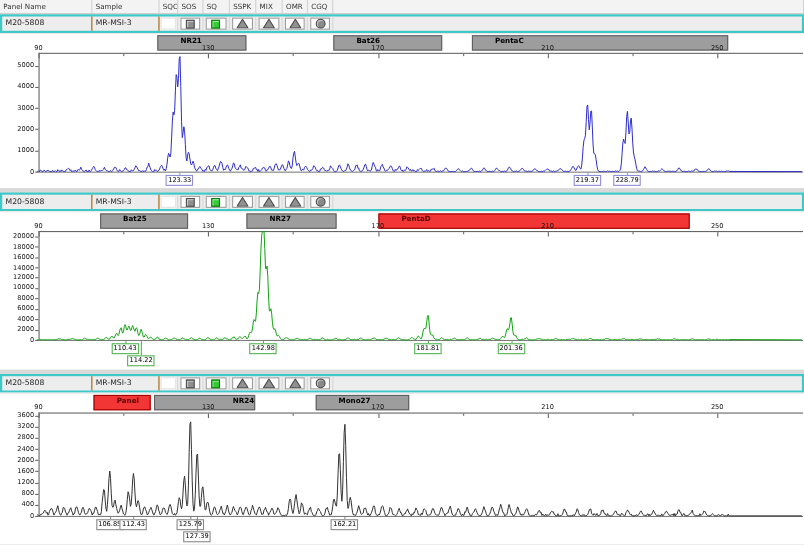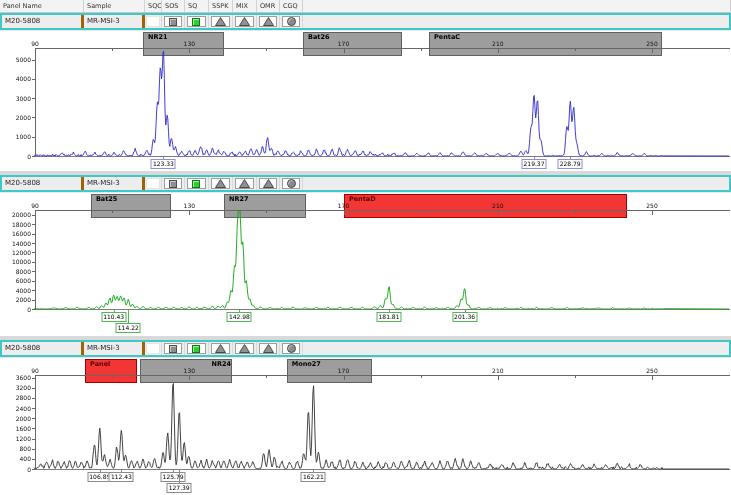--- a/index.html
+++ b/index.html
@@ -7,36 +7,36 @@
   body { background:#d9d9d9; font-family:"DejaVu Sans", sans-serif; color:#000; }
   #app { position:relative; width:731px; height:495px; background:#d9d9d9; }
 
   .header-row { display:flex; height:13px; background:#f3f3f3; border-bottom:1px solid #c6c6c6; }
   .hcell { font-size:6.5px; color:#333; padding:2px 0 0 3px; border-right:1px solid #d2d2d2;
            white-space:nowrap; overflow:hidden; }
   .hfill { flex:1; }
 
   .section { width:731px; }
   .sample-row { display:flex; height:17px; border:2px solid #3fc8c8; background:#ededed; }
-  .scell { font-size:7px; color:#222; padding:2px 0 0 3px; border-right:3px solid #a16207;
+  .scell { font-size:7px; color:#222; padding:2px 0 0 3px; border-right:1px solid #a16207;
            white-space:nowrap; overflow:hidden; }
   .flagcell { display:flex; align-items:center; justify-content:center; border-right:1px solid #d8d8d8; }
   .flagbox { width:86%; height:11px; background:#fff; border:1px solid #9d9d9d;
              display:flex; align-items:center; justify-content:center; }
   .flagbox.noborder { border-color:#e4e4e4; }
   .icon-square-gray  { width:8px; height:8px; background:#8f8f8f; border:1px solid #4f4f4f;
                        box-shadow:inset 1px 1px 0 #c9c9c9; }
   .icon-square-green { width:8px; height:8px; background:#33cc33; border:1px solid #117711;
                        box-shadow:inset 1px 1px 0 #9df09d; }
   .icon-circle-gray  { width:9px; height:9px; background:#8a8a8a; border:1px solid #4a4a4a;
                        border-radius:50%; box-shadow:inset 1px 1px 0 #c4c4c4; }
 
   .plot-wrap { position:relative; background:#fff; width:731px; border-top:1px solid #e8e8e8; }
-  .marker-bar { position:absolute; height:24px; font-size:6.5px; font-weight:bold; line-height:8px;
-                padding-left:4px; white-space:nowrap; overflow:hidden; }
+  .marker-bar { position:absolute; height:14px; font-size:6.5px; font-weight:bold; line-height:8px;
+                padding-left:20px; white-space:nowrap; overflow:hidden; }
   .marker-gray { background:#9d9d9d; border:1px solid #606060; color:#000; }
   .marker-red  { background:#f23535; border:1px solid #a00000; color:#5c0000; }
   .ruler-num { position:absolute; width:24px; text-align:center; font-size:6px; color:#111; }
   .hline { position:absolute; height:1px; background:#666; }
   .vtick { position:absolute; width:1px; background:#666; }
   .yaxis { position:absolute; width:1px; background:#666; }
   .ylabel { position:absolute; width:31px; text-align:right; font-size:6px; color:#111; }
   .ytick { position:absolute; width:3px; height:1px; background:#666; }
   .trace-svg { position:absolute; left:0; }
   .peak-box { position:absolute; transform:translateX(-50%); font-size:6px; line-height:8px;

